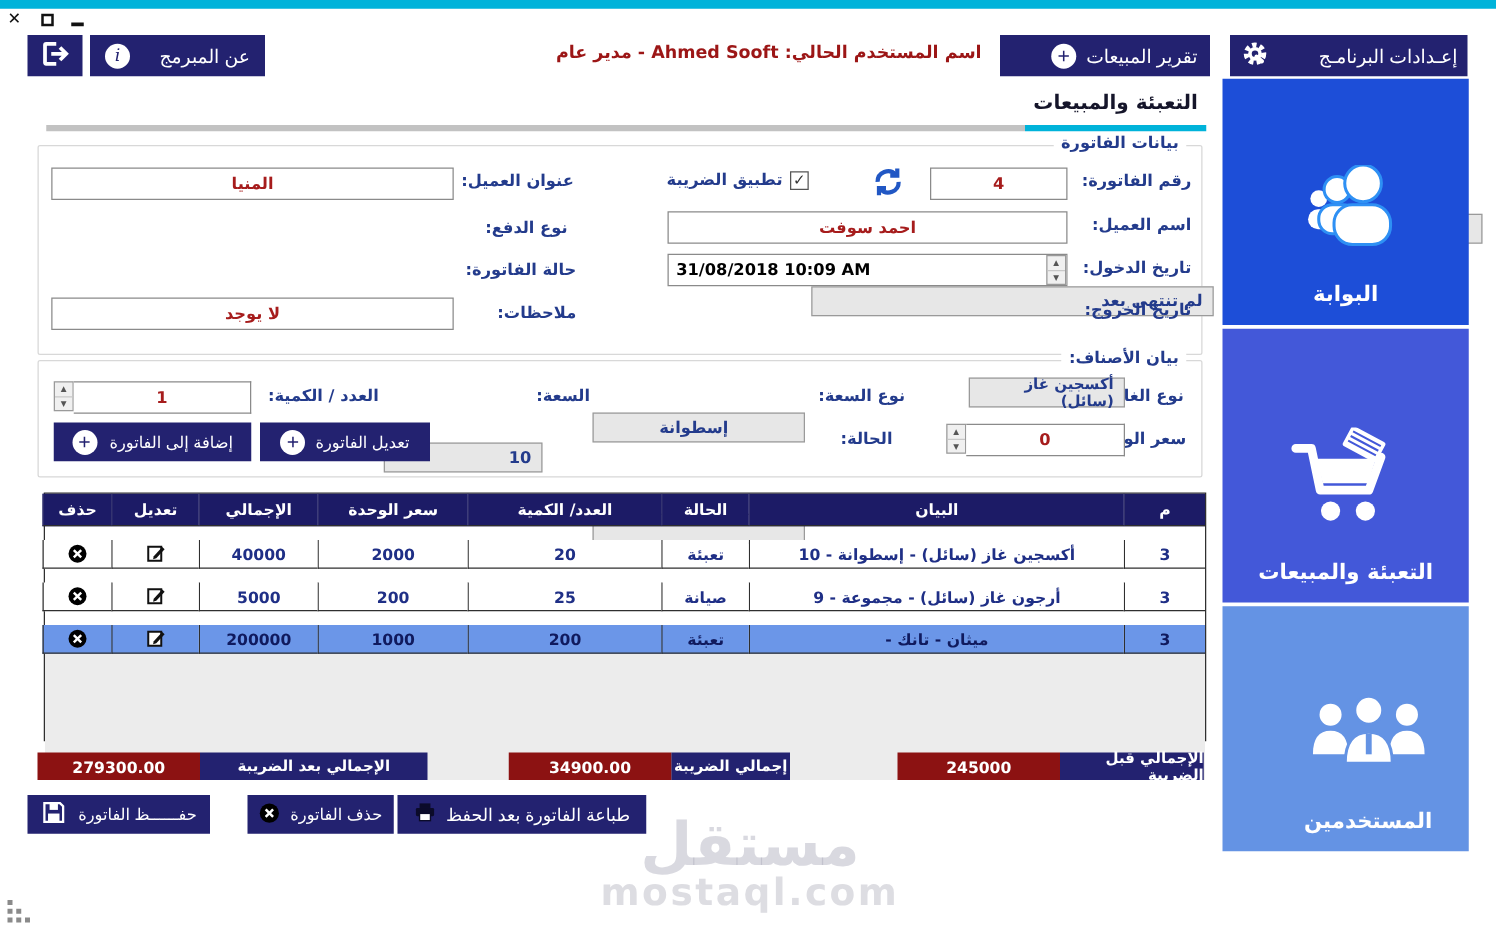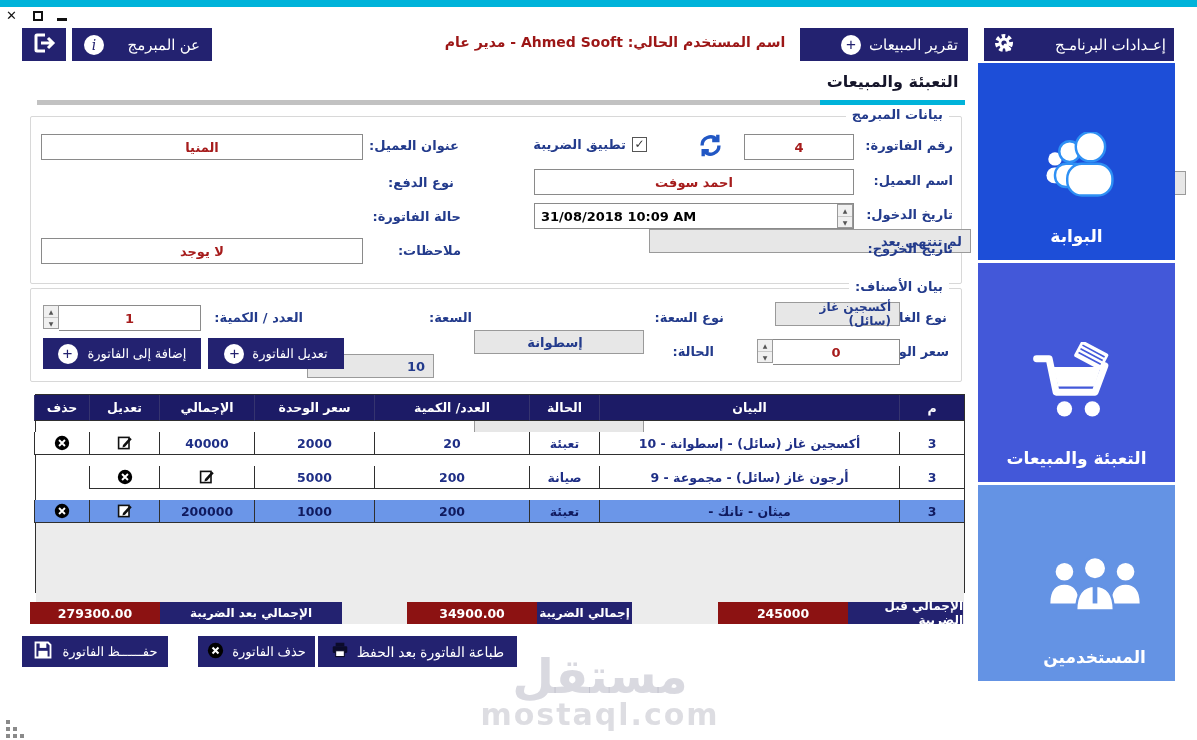--- a/index.html
+++ b/index.html
@@ -149,21 +149,21 @@
         <rect x="13" y="12" width="9" height="3.4" rx="1.6" transform="rotate(40 13 12)" fill="#fff"></rect>
       </svg>
   </span>
 </button>
 
 <div class="abs tab-label" style="left:820px;top:72px;width:145px;">التعبئة والمبيعات</div>
 <div class="abs tab-underline" style="left:820px;top:100px;width:145px;height:5px;"></div>
 <div class="abs tab-rest" style="left:37px;top:100px;width:783px;height:5px;"></div>
 
 <div class="abs groupbox" style="left:30px;top:116px;width:932px;height:168px;">
-  <span class="legend">بيانات المبرمج</span>
+  <span class="legend">بيانات الفاتورة</span>
 
   <span class="abs lbl" style="right:8px;top:21px;">رقم الفاتورة:</span>
   <div class="abs tbox" style="right:107px;top:17px;width:110px;height:26px;">4</div>
   <span class="abs" style="right:237px;top:15px;">
     <svg width="27" height="27" viewBox="0 0 24 24">
         <path d="M4.5 12a7.5 7.5 0 0 1 13-5.2" fill="none" stroke="#2157c4" stroke-width="3"></path>
         <path d="M18.5 2.5 v5 h-5" fill="none" stroke="#2157c4" stroke-width="3"></path>
         <path d="M19.5 12a7.5 7.5 0 0 1 -13 5.2" fill="none" stroke="#2157c4" stroke-width="3"></path>
         <path d="M5.5 21.5 v-5 h5" fill="none" stroke="#2157c4" stroke-width="3"></path>
       </svg>
@@ -263,20 +263,21 @@
           <svg width="16" height="16" viewBox="0 0 20 20">
             <circle cx="10" cy="10" r="9" fill="#000"></circle>
             <path d="M6.3 6.3 L13.7 13.7 M13.7 6.3 L6.3 13.7" stroke="#fff" stroke-width="2.4"></path>
           </svg>
         </div>
       </div>
       <div class="grid-row tr">
         <div class="td">3</div>
         <div class="td">أرجون غاز (سائل) - مجموعة - 9</div>
         <div class="td">صيانة</div>
+        <div class="td">25</div>
         <div class="td">200</div>
         <div class="td">5000</div>
         <div class="td">
           <svg width="16" height="16" viewBox="0 0 20 20">
             <rect x="2" y="3" width="13" height="14" fill="#fff" stroke="#111" stroke-width="2"></rect>
             <path d="M7.5 12.5 L16 3.2 l2.4 2.2 L10 14.6 l-3.2 1z" fill="#111"></path>
           </svg>
         </div>
         <div class="td">
           <svg width="16" height="16" viewBox="0 0 20 20">

